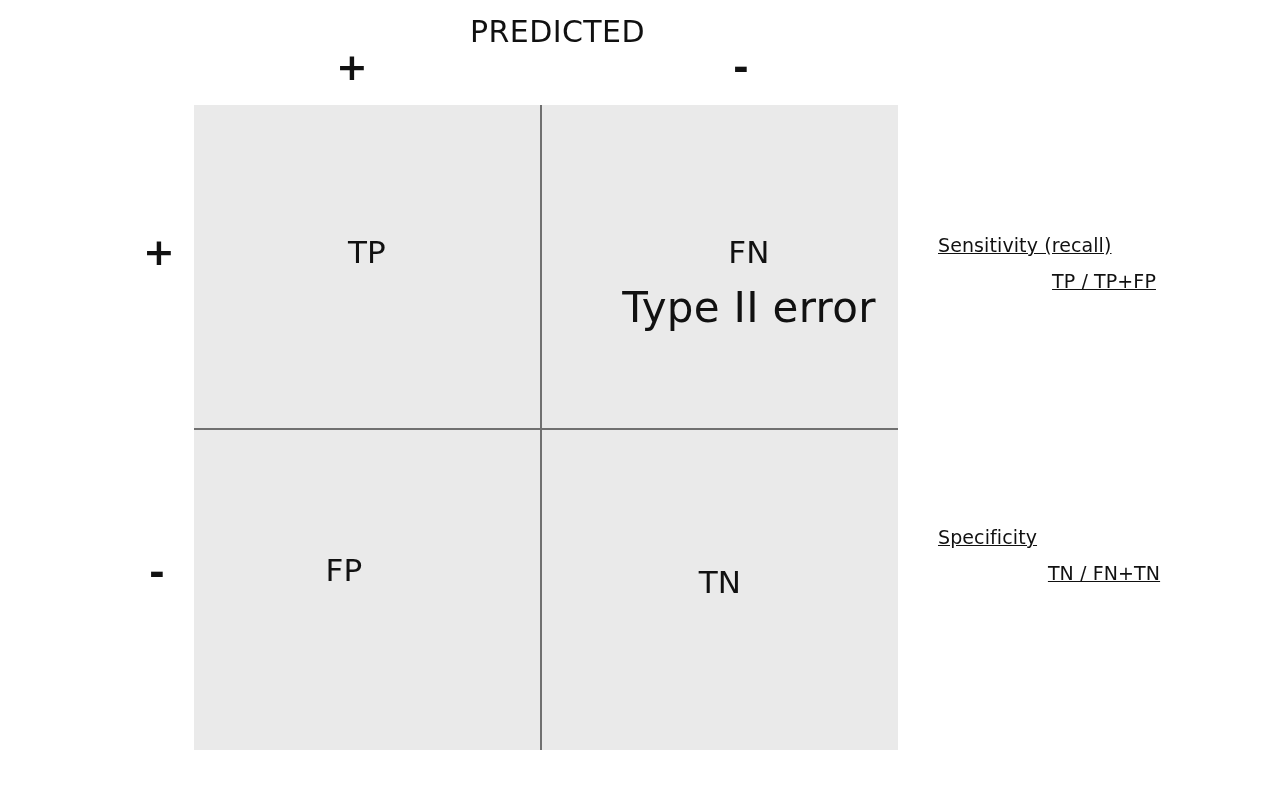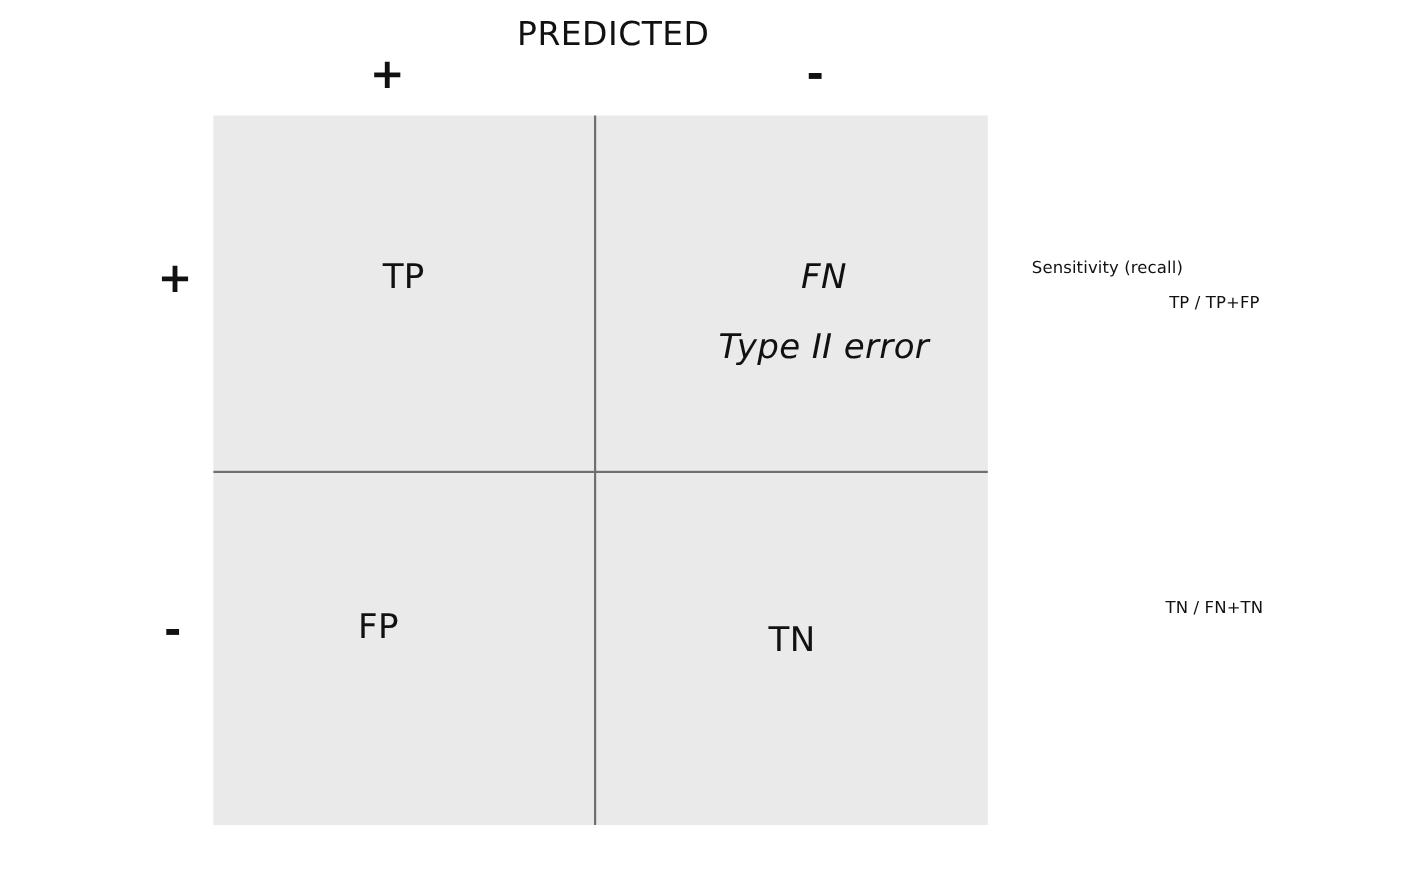--- a/index.html
+++ b/index.html
@@ -61,30 +61,30 @@
     justify-content: flex-start;
     text-align: center;
   }
   .cell-code {
     font-size: 31px;
     line-height: 1.1;
     letter-spacing: 0.3px;
     white-space: nowrap;
   }
   .cell-sub {
-    font-size: 31px;
+    font-size: 42px;
     line-height: 1.1;
     letter-spacing: 0.3px;
     white-space: nowrap;
-    margin-top: 29px;
+    margin-top: 16px;
   }
   .cell-sub:empty { display: none; }
 
   #cell-tp  { left: 0px;   top: 130px; width: 346px; }
-  #cell-fn  { left: 348px; top: 130px; width: 414px; font-style: italic; }
+  #cell-fn  { left: 348px; top: 130px; width: 414px; }
   #cell-fp  { left: 0px;   top: 125px; width: 300px; }
   #cell-tn  { left: 348px; top: 125px; width: 356px; margin-top: 12px; }
   #cell-fp.cell, #cell-tn.cell { top: 448px; }
   #cell-fp { top: 448px; }
   #cell-tn { top: 448px; }
 
   
   .axis-predicted {
     position: absolute;
     left: 0;
@@ -115,24 +115,25 @@
   #col-sign-pos { left: 322px; top: 48px; width: 60px; }
   #col-sign-neg { left: 711px; top: 48px; width: 60px; }
   #row-sign-pos { left: 129px; top: 233px; width: 60px; }
   #row-sign-neg { left: 127px; top: 553px; width: 60px; }
 
   
   .note {
     position: absolute;
     left: 938px;
     width: 320px;
-    font-size: 15px;
+    font-size: 19px;
     line-height: 1.0;
     letter-spacing: 0.1px;
     white-space: nowrap;
+    text-decoration: underline;
   }
   .note-title { margin: 0; }
   .note-formula { margin: 17px 0 0 12px; text-align: center; }
   #note-sensitivity { top: 236px; }
   #note-specificity  { top: 528px; }
 </style>
 </head>
 <body>
 
 <div class="stage">
@@ -173,16 +174,17 @@
     </div>
 
   </div>
 
   <div class="note" id="note-sensitivity">
     <p class="note-title">Sensitivity (recall)</p>
     <p class="note-formula">TP / TP+FP</p>
   </div>
 
   <div class="note" id="note-specificity">
+    <p class="note-title">Specificity</p>
     <p class="note-formula">TN / FN+TN</p>
   </div>
 
 </div>
 
 </body></html>

